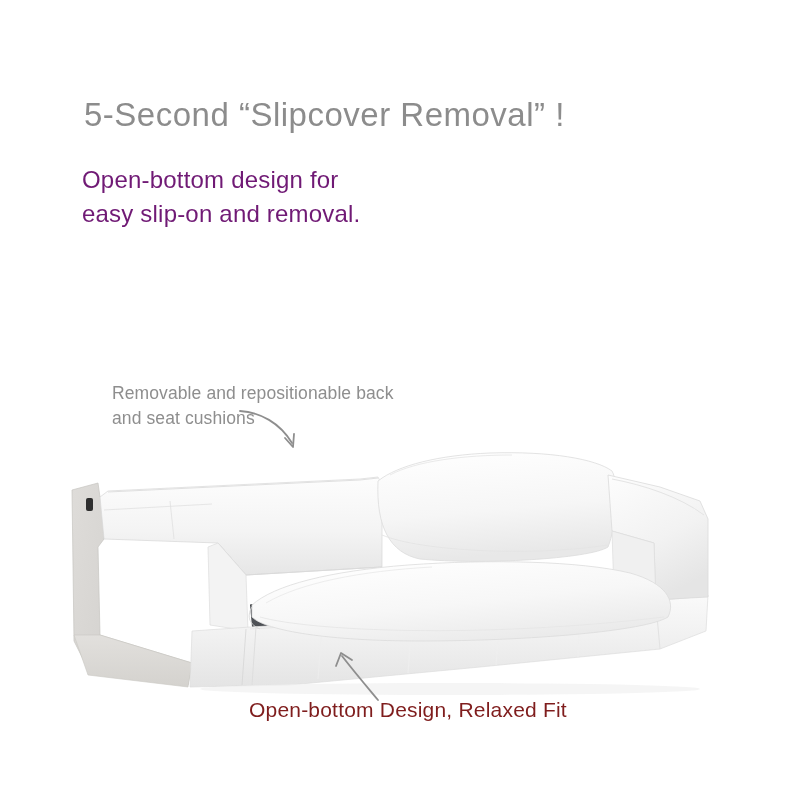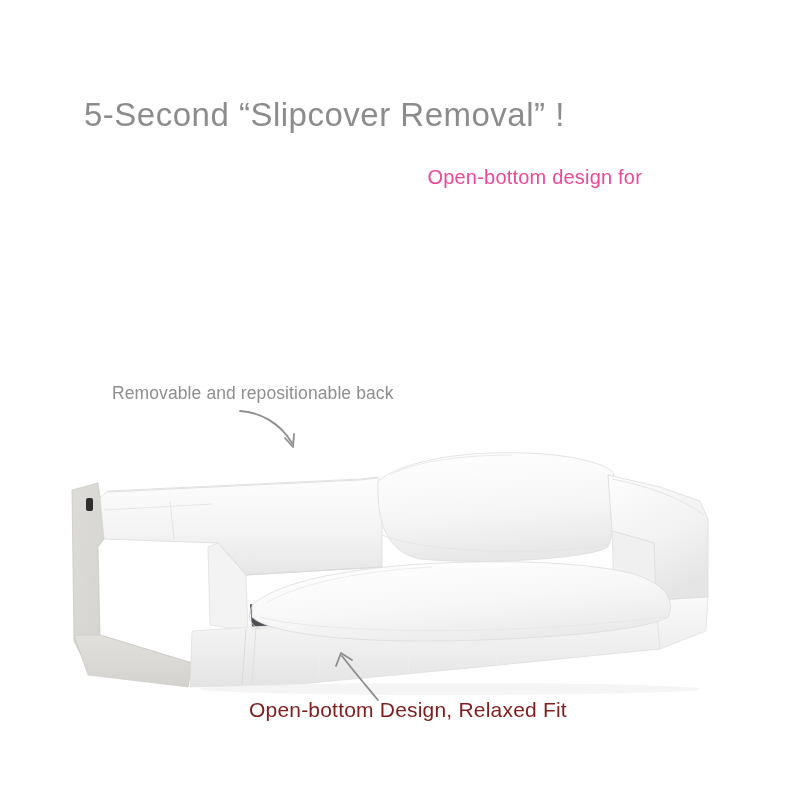--- a/index.html
+++ b/index.html
@@ -34,26 +34,25 @@
     white-space: nowrap;
     line-height: 1.25;
   }
 
   
   #subhead {
     position: absolute;
     left: 82px;
     top: 163px;
     width: 560px;
-    font-size: 20px;
+    font-size: 24px;
     font-weight: normal;
-    color: #ec4899;
+    color: #701a75;
     line-height: 1.42;
     letter-spacing: 0.2px;
-    text-align: right;
   }
   #subhead .ln { display: block; white-space: nowrap; }
 
   
   #callout-cushions {
     position: absolute;
     left: 112px;
     top: 381px;
     width: 400px;
     font-size: 17.5px;
@@ -101,24 +100,26 @@
 </style>
 </head>
 <body>
 
 <div id="page">
 
   <div id="headline">5-Second  “Slipcover Removal” !</div>
 
   <div id="subhead">
     <span class="ln">Open-bottom design for</span>
+    <span class="ln">easy slip-on and removal.</span>
   </div>
 
   <div id="callout-cushions">
     <span class="ln">Removable and repositionable back</span>
+    <span class="ln">and seat cushions</span>
   </div>
 
   <div id="arrow-cushions">
     <svg viewBox="0 0 80 60" xmlns="http://www.w3.org/2000/svg">
       <path d="M2,6 C22,7 42,18 54,38" fill="none" stroke="#8e8e8e" stroke-width="1.8" stroke-linecap="round"></path>
       <path d="M47,33 L55,42 L56,29" fill="none" stroke="#8e8e8e" stroke-width="1.8" stroke-linecap="round" stroke-linejoin="round"></path>
     </svg>
   </div>
 
   <div id="sofa">

